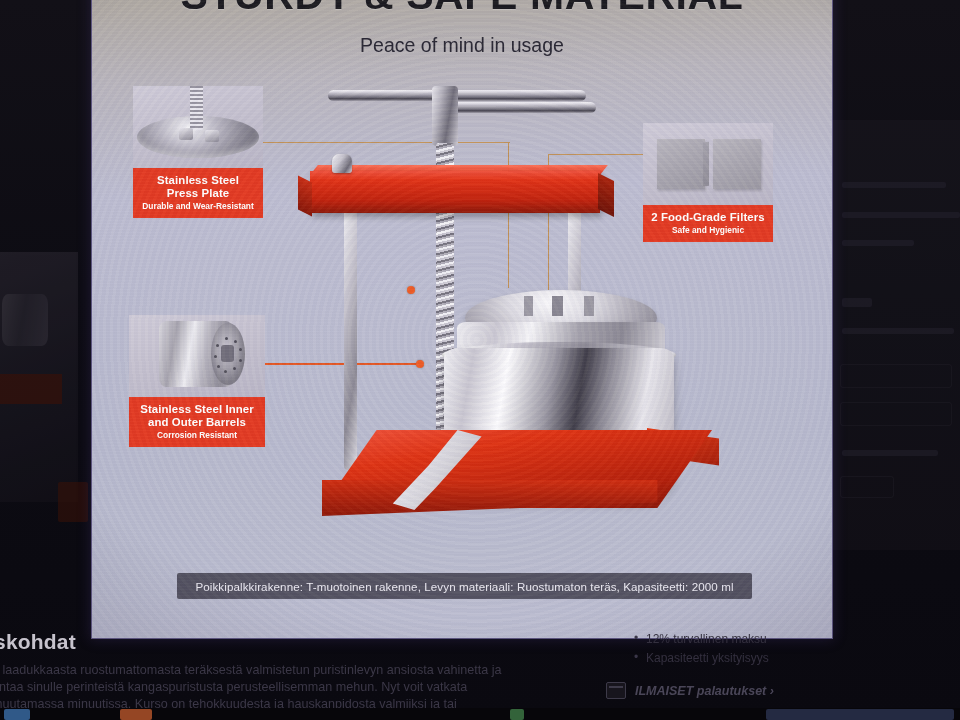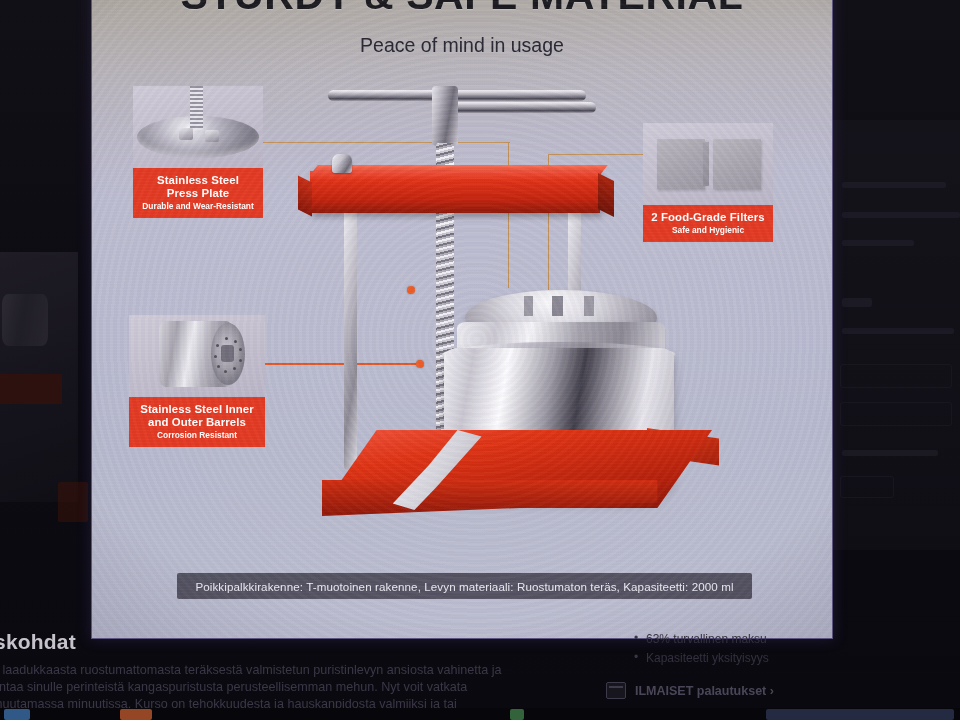--- a/index.html
+++ b/index.html
@@ -64,21 +64,21 @@
     position: absolute; left: 632px; top: 2px; width: 290px;
     font-size: 12px; line-height: 19px; color: #34303f;
     list-style: none;
   }
   .bz-bullets li { position: relative; padding-left: 14px; }
   .bz-bullets li:before {
     content: "•"; position: absolute; left: 2px; top: -1px; color: #3a3648;
   }
   .bz-returns {
     position: absolute; left: 606px; top: 682px;
-    display: flex; align-items: center; gap: 9px;
+    display: flex; align-items: center; gap: 9px; font-style: italic;
   }
   .bz-returns .ret-ico {
     width: 20px; height: 17px; border: 1.5px solid #3d3a49; border-radius: 2px;
     position: relative; background: #17151d;
   }
   .bz-returns .ret-ico:before {
     content:""; position:absolute; left:1.5px; top:2.5px; width:14px; height:2px; background:#3d3a49;
   }
   .bz-returns .ret-txt { font-size: 12.5px; font-weight: 700; color: #4a4658; white-space: nowrap; }
 
@@ -483,21 +483,21 @@
 
     <div class="moire"></div>
     <div class="scan"></div>
     <div class="vign"></div>
   </div>
 
   <div class="bottom-zone">
     <div class="bz-heading">skohdat</div>
     <div class="bz-para">n laadukkaasta ruostumattomasta teräksestä valmistetun puristinlevyn ansiosta vahinetta ja antaa sinulle perinteistä kangaspuristusta perusteellisemman mehun. Nyt voit vatkata muutamassa minuutissa. Kurso on tehokkuudesta ja hauskanpidosta valmiiksi ja tai</div>
     <ul class="bz-bullets">
-      <li>63% turvallinen maksu</li>
+      <li>12% turvallinen maksu</li>
       <li>Kapasiteetti yksityisyys</li>
     </ul>
   </div>
 
   <div class="bz-returns">
     <span class="ret-ico"></span>
     <span class="ret-txt">ILMAISET palautukset ›</span>
   </div>
 
   <div class="bottom-bar">

